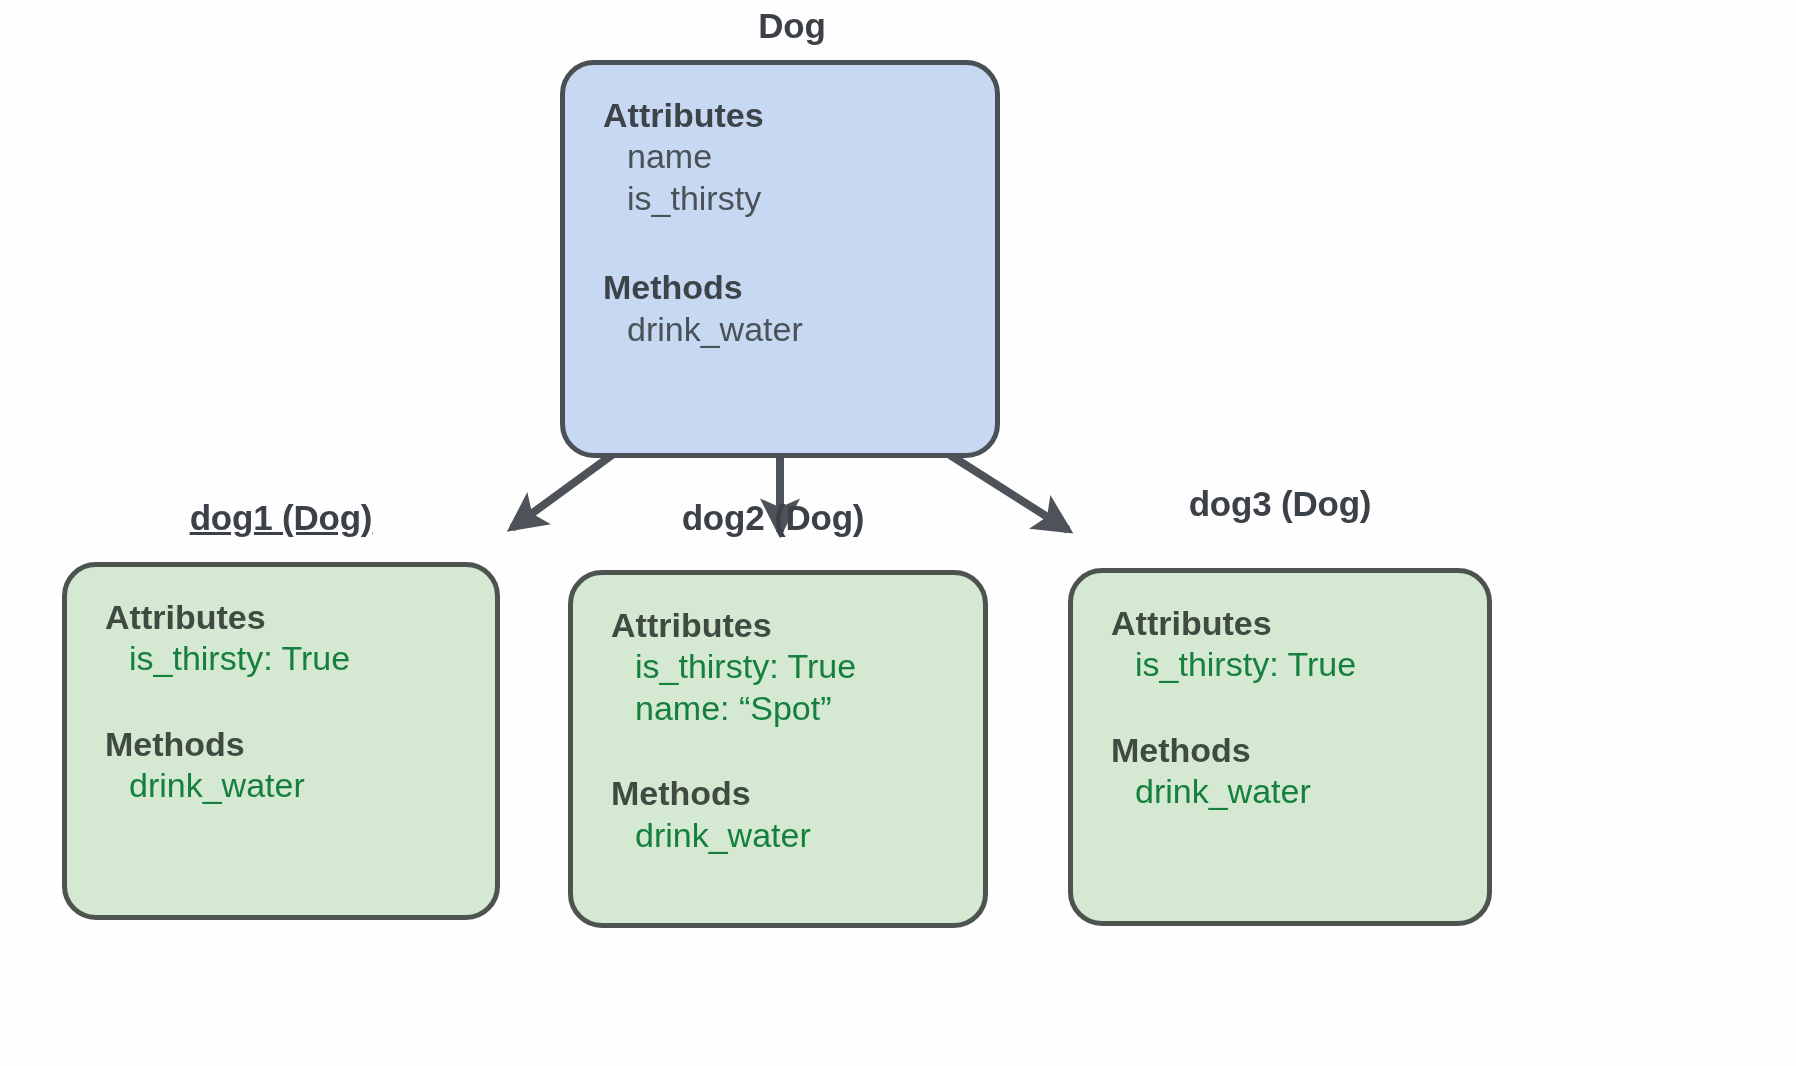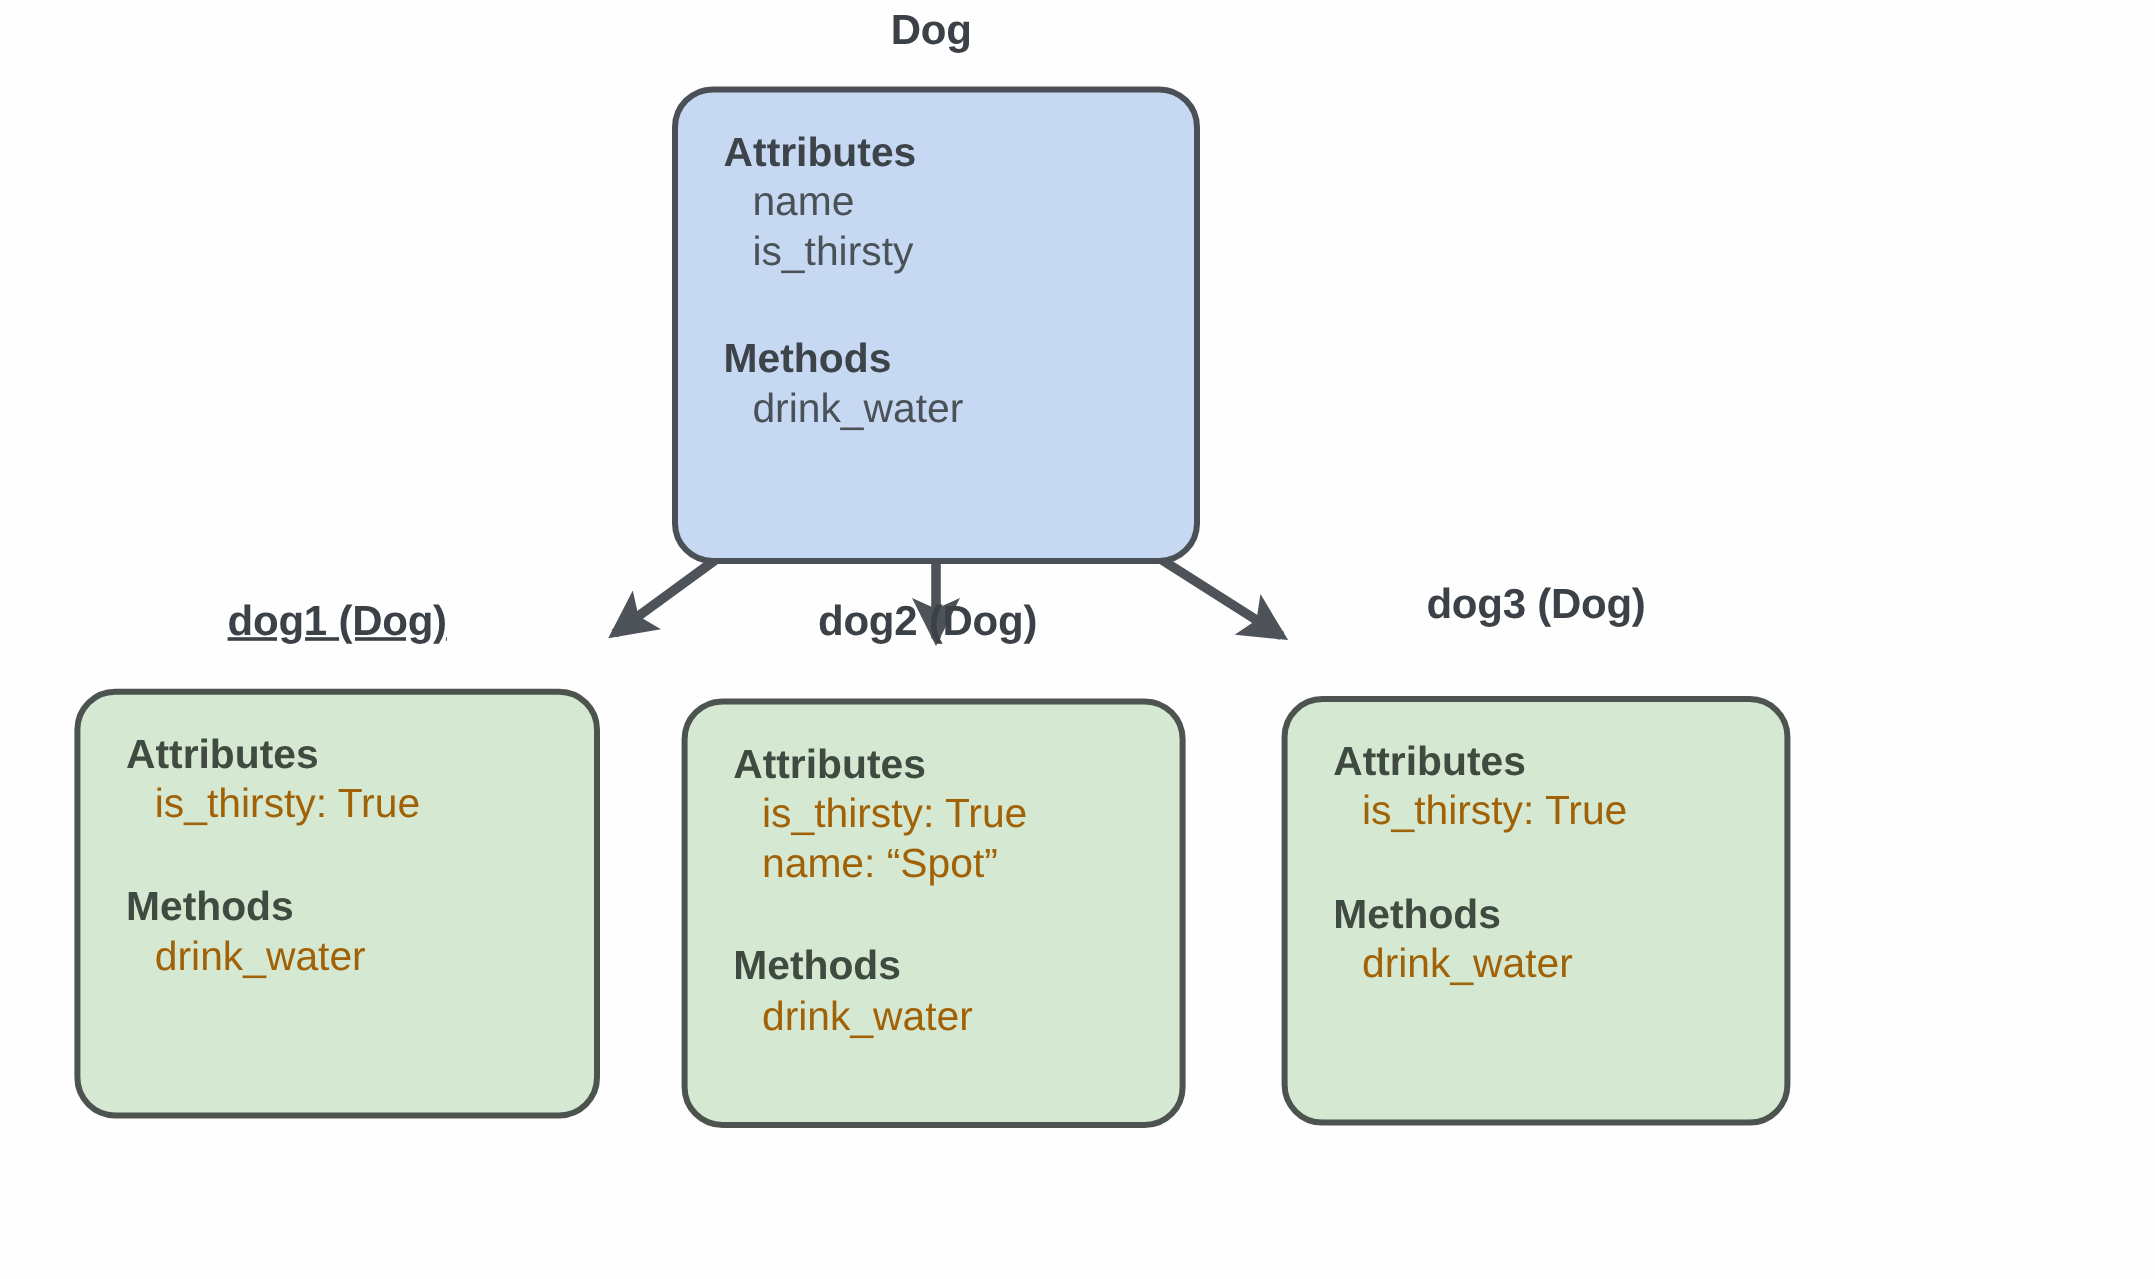--- a/index.html
+++ b/index.html
@@ -41,21 +41,20 @@
     text-align: center;
   }
 
   
   .node-box {
     position: absolute;
     box-sizing: border-box;
     border: 5px solid #4d5358;
     border-radius: 34px;
     padding: 30px 0 0 38px;
-    margin-top: 12px;
   }
   .node-box.parent {
     background: #c7d8f3;
     border-color: #4a5055;
   }
   .node-box.child {
     background: #d5e8d2;
     border-color: #4d5450;
   }
 
@@ -70,21 +69,21 @@
     color: #3f4a40;
   }
   .member {
     font-size: 34px;
     line-height: 1.22;
     color: #4a5157;
     padding-left: 24px;
     white-space: nowrap;
   }
   .node-box.child .member {
-    color: #a16207;
+    color: #15803d;
   }
   .gap {
     height: 48px;
   }
   .gap-small {
     height: 44px;
   }
 </style>
 </head>
 <body>
@@ -98,21 +97,21 @@
       </marker>
     </defs>
 
     <line x1="612" y1="455" x2="512" y2="528" stroke="#4d5358" stroke-width="8" marker-end="url(#arrowhead)"></line>
 
     <line x1="780" y1="455" x2="780" y2="532" stroke="#4d5358" stroke-width="8" marker-end="url(#arrowhead)"></line>
 
     <line x1="950" y1="455" x2="1068" y2="530" stroke="#4d5358" stroke-width="8" marker-end="url(#arrowhead)"></line>
   </svg>
 
-  <div class="node-title" style="left:556px; top:6px; width:440px;">Dog</div>
+  <div class="node-title" style="left:572px; top:6px; width:440px;">Dog</div>
 
   <div class="node-box parent" style="left:560px; top:60px; width:440px; height:398px;">
     <div class="section-head">Attributes</div>
     <div class="member">name</div>
     <div class="member">is_thirsty</div>
     <div class="gap"></div>
     <div class="section-head">Methods</div>
     <div class="member">drink_water</div>
   </div>
 

